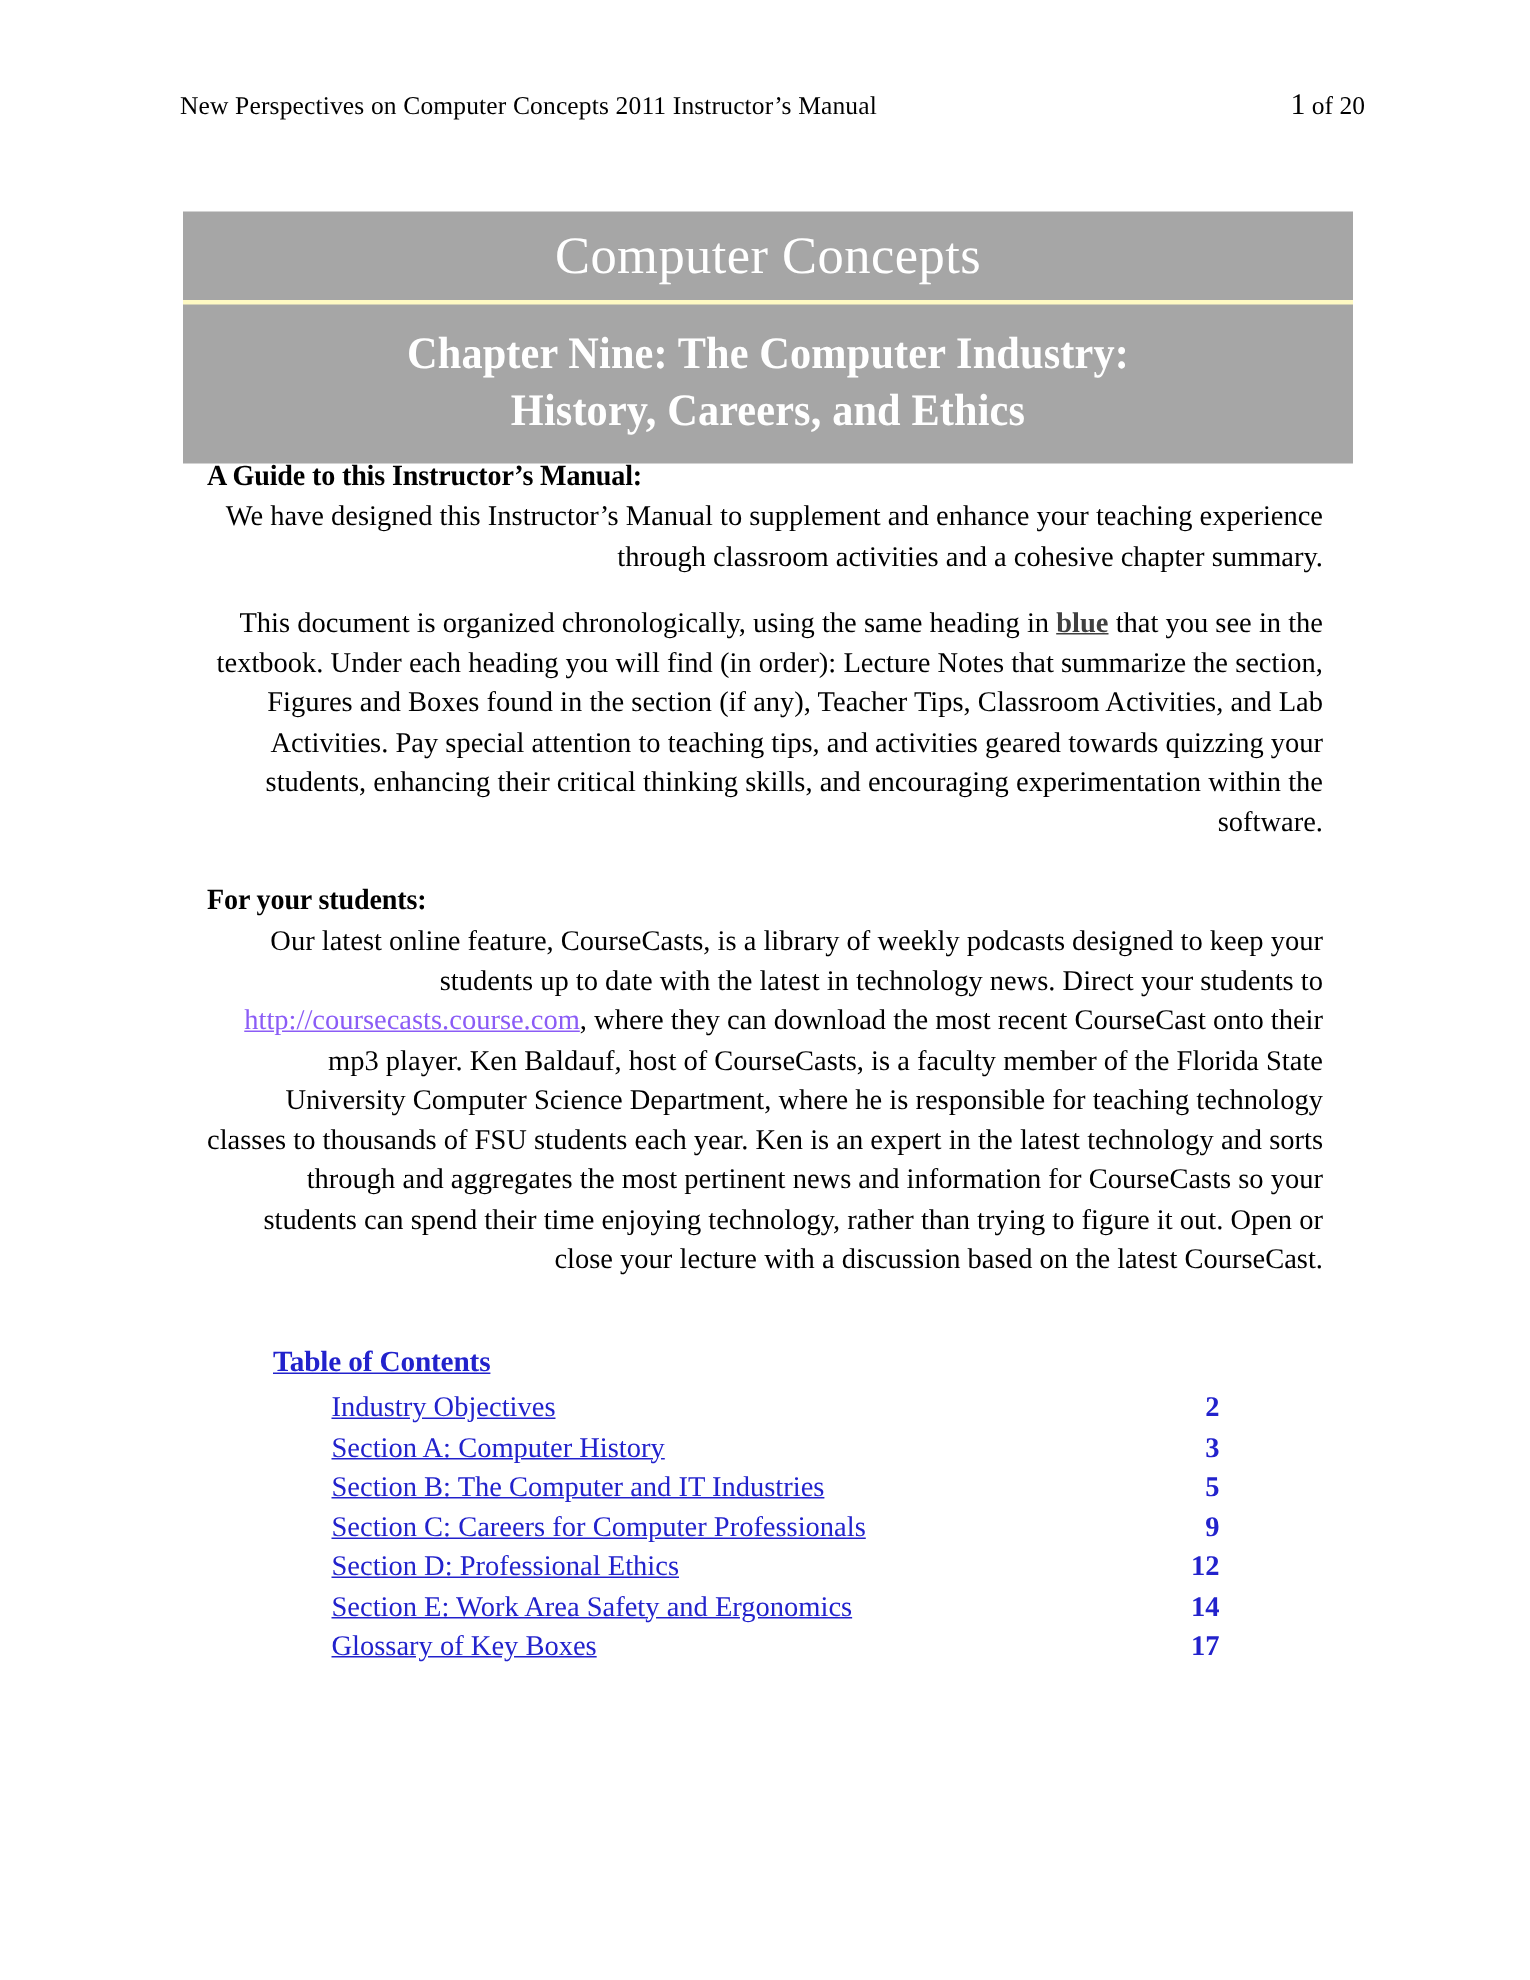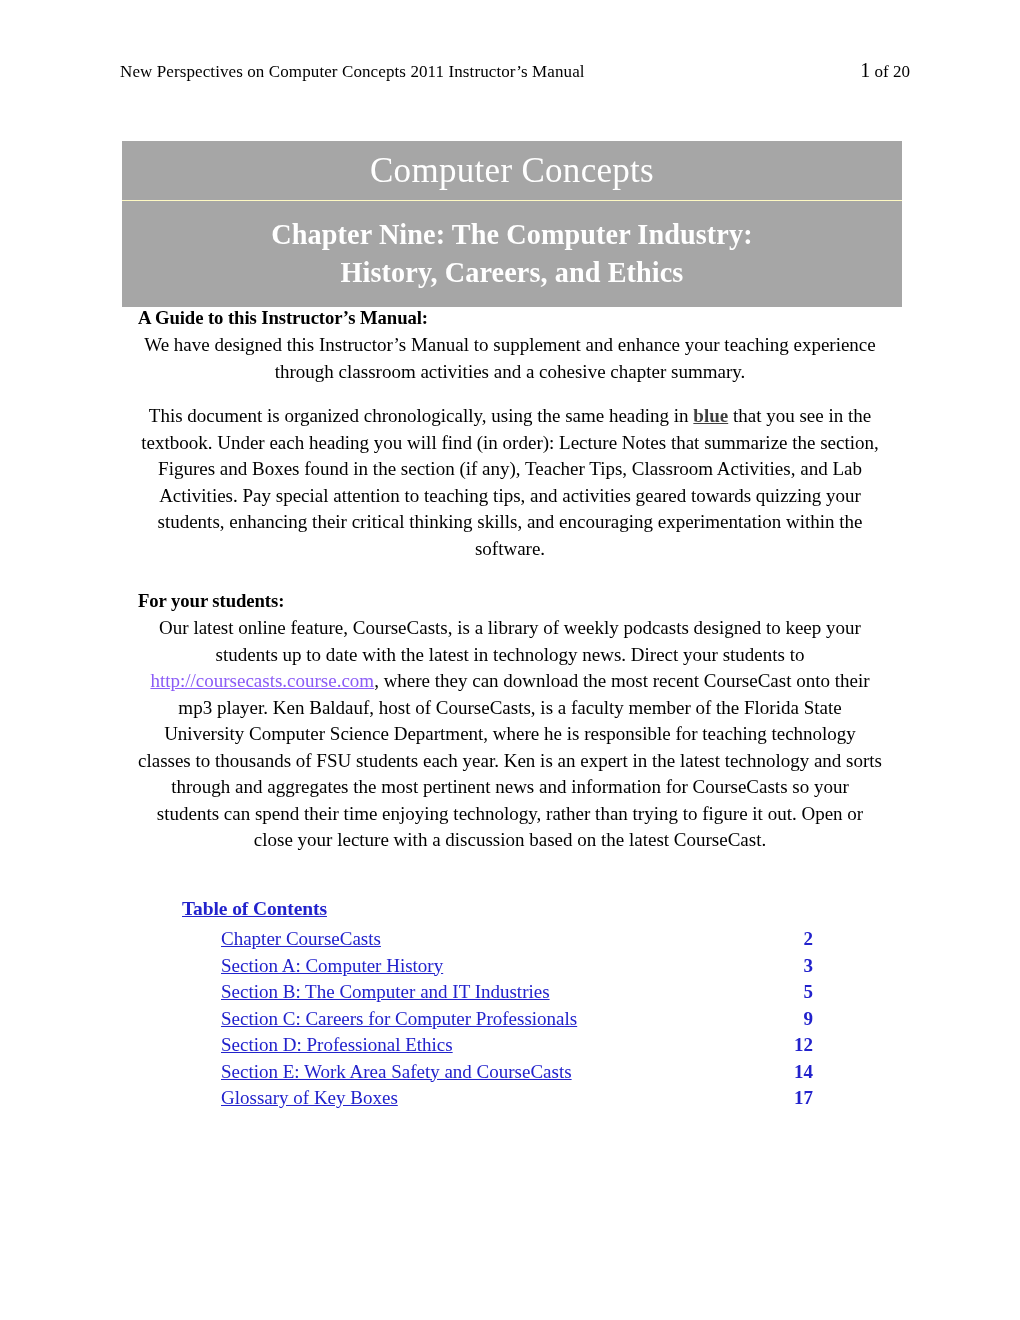--- a/index.html
+++ b/index.html
@@ -51,21 +51,21 @@
     position: absolute;
     left: 122px;
     top: 141px;
     width: 780px;
     background: #a6a6a6;
     box-sizing: border-box;
   }
   .banner-main {
     text-align: center;
     padding: 9px 0 8px 0;
-    border-bottom: 1px solid #fef9c3;
+    border-bottom: 3px solid #fef9c3;
   }
   .banner-main .main-title {
     color: #ffffff;
     font-family: "Liberation Serif", "DejaVu Serif", serif;
     font-weight: 400;
     font-size: 35px;
     line-height: 42px;
     letter-spacing: 0.3px;
   }
   .banner-sub {
@@ -97,21 +97,21 @@
     line-height: 26px;
     margin: 0 0 1px 0;
     letter-spacing: -0.1px;
     transform: scaleX(0.96);
     transform-origin: left center;
   }
   p.body-para {
     margin: 0;
     font-size: 19px;
     line-height: 26.5px;
-    text-align: center;
+    text-align: right;
   }
   p.gap-before { margin-top: 18px; }
   .spacer-lg { height: 26px; }
 
   a.doclink,
   .doclink {
     color: #8b5cf6;
     text-decoration: underline;
   }
   .kw-blue {
@@ -201,21 +201,21 @@
 
     <p class="body-para"><span>Our latest online feature, CourseCasts, is a library of weekly podcasts designed to keep your students up to date with the latest in technology news. Direct your students to </span><a class="doclink" href="#">http://coursecasts.course.com</a><span>, where they can download the most recent CourseCast onto their mp3 player. Ken Baldauf, host of CourseCasts, is a faculty member of the Florida State University Computer Science Department, where he is responsible for teaching technology classes to thousands of FSU students each year. Ken is an expert in the latest technology and sorts through and aggregates the most pertinent news and information for CourseCasts so your students can spend their time enjoying technology, rather than trying to figure it out. Open or close your lecture with a discussion based on the latest CourseCast.</span></p>
 
   </div>
 
   <div class="toc">
     <div class="toc-title">Table of Contents </div>
     <ul class="toc-list">
 
       <li class="toc-row">
-        <span class="toc-label">Chapter CourseCasts</span>
+        <span class="toc-label">Industry Objectives</span>
         <span class="toc-page">2</span>
       </li>
 
       <li class="toc-row">
         <span class="toc-label">Section A: Computer History</span>
         <span class="toc-page">3</span>
       </li>
 
       <li class="toc-row">
         <span class="toc-label">Section B: The Computer and IT Industries</span>
@@ -226,21 +226,21 @@
         <span class="toc-label">Section C: Careers for Computer Professionals</span>
         <span class="toc-page">9</span>
       </li>
 
       <li class="toc-row">
         <span class="toc-label">Section D: Professional Ethics</span>
         <span class="toc-page">12</span>
       </li>
 
       <li class="toc-row">
-        <span class="toc-label">Section E: Work Area Safety and CourseCasts</span>
+        <span class="toc-label">Section E: Work Area Safety and Ergonomics</span>
         <span class="toc-page">14</span>
       </li>
 
       <li class="toc-row">
         <span class="toc-label">Glossary of Key Boxes</span>
         <span class="toc-page">17</span>
       </li>
 
     </ul>
   </div>

